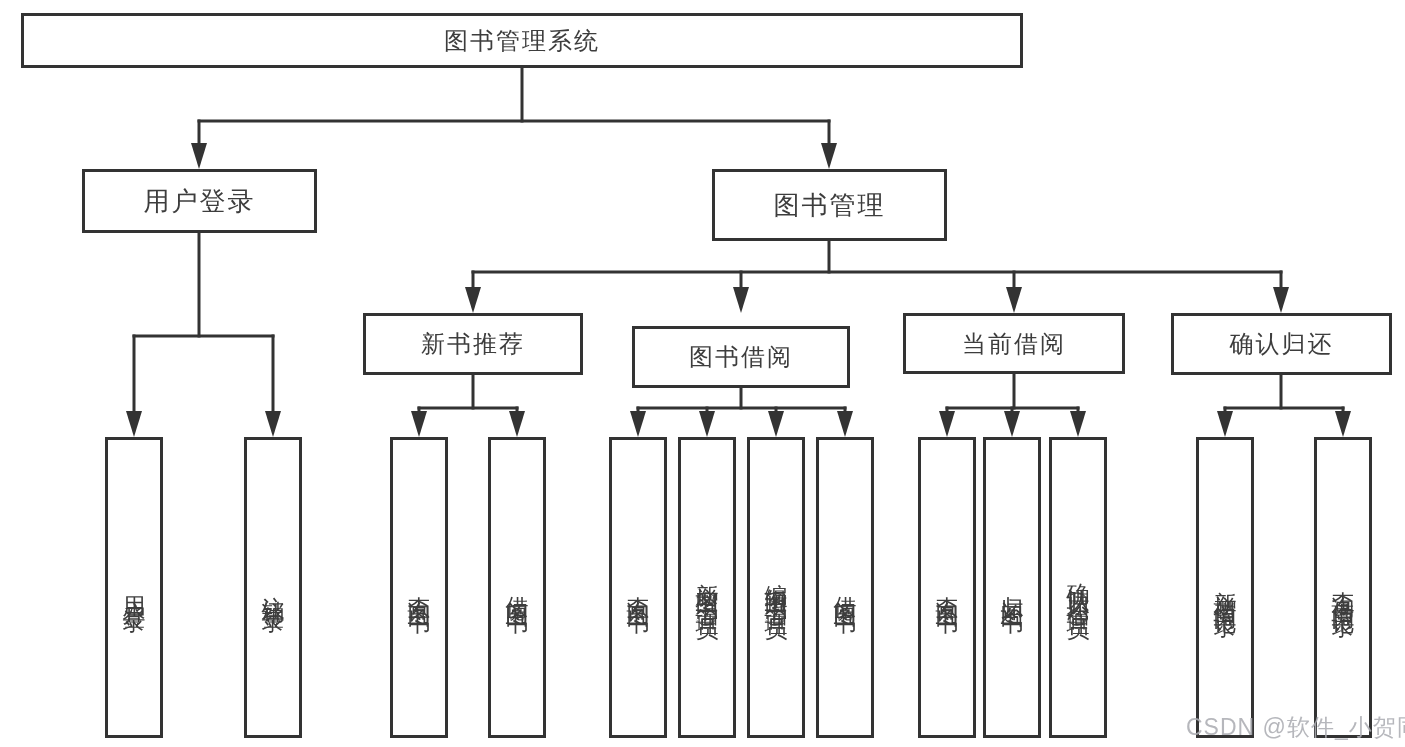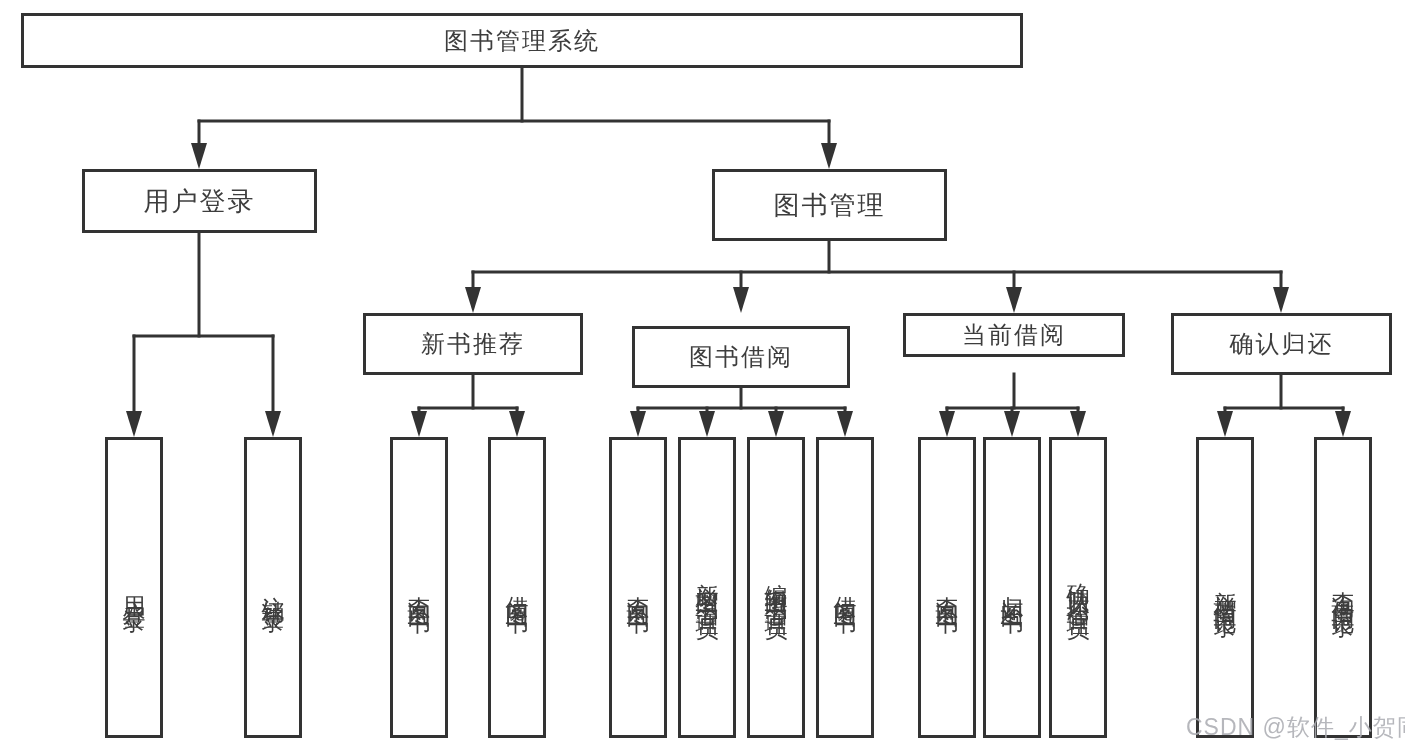--- a/index.html
+++ b/index.html
@@ -142,21 +142,21 @@
   <div class="hnode fs-l2" style="left:712px; top:169px; width:235px; height:72px;">
     <span>图书管理</span>
   </div>
 
   <div class="hnode fs-l3" style="left:363px; top:313px; width:220px; height:62px;">
     <span>新书推荐</span>
   </div>
   <div class="hnode fs-l3" style="left:632px; top:326px; width:218px; height:62px;">
     <span>图书借阅</span>
   </div>
-  <div class="hnode fs-l3" style="left:903px; top:313px; width:222px; height:44px;">
+  <div class="hnode fs-l3" style="left:903px; top:313px; width:222px; height:61px;">
     <span>当前借阅</span>
   </div>
   <div class="hnode fs-l3" style="left:1171px; top:313px; width:221px; height:62px;">
     <span>确认归还</span>
   </div>
 
   <div class="vnode" style="left:105px; top:437px; width:58px; height:301px;">
     <span>用户登录</span>
   </div>
   <div class="vnode" style="left:244px; top:437px; width:58px; height:301px;">

